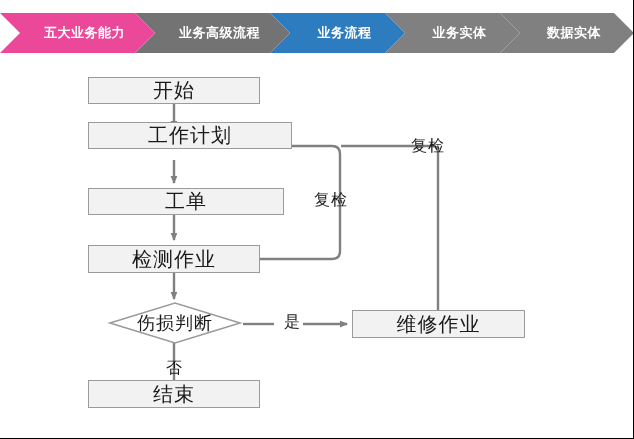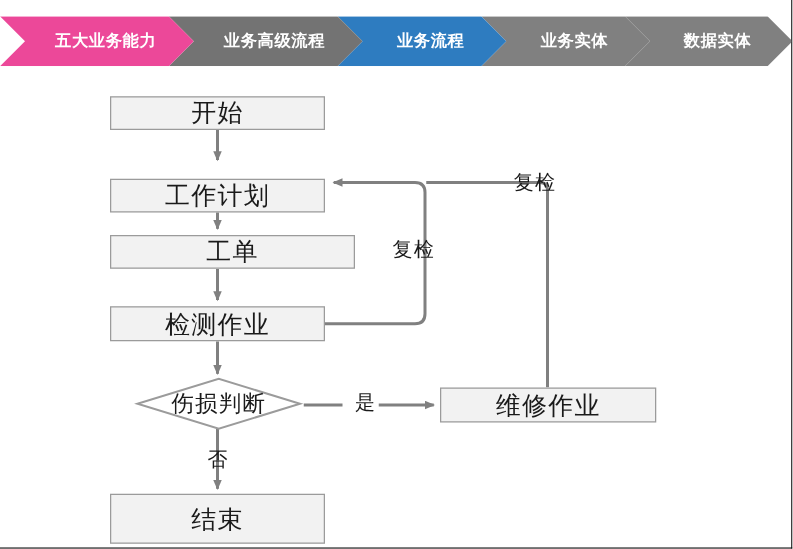--- a/index.html
+++ b/index.html
@@ -147,31 +147,31 @@
       <g stroke="#808080" stroke-width="2.4" fill="none">
         <line x1="243" y1="324" x2="274" y2="324"></line>
         <line x1="303" y1="324" x2="347" y2="324" marker-end="url(#arrow)"></line>
       </g>
 
       <polygon points="110,323 175,303 240,323 175,343" fill="#ffffff" stroke="#9b9b9b" stroke-width="1.6"></polygon>
     </svg>
 
     <div class="node" style="left:88px; top:77px; width:172px; height:27px;">开始</div>
 
-    <div class="node" style="left:88px; top:143px; width:172px; height:27px;">工作计划</div>
+    <div class="node" style="left:88px; top:122px; width:204px; height:27px;">工作计划</div>
 
     <div class="node" style="left:88px; top:188px; width:196px; height:27px;">工单</div>
 
     <div class="node" style="left:88px; top:245px; width:172px; height:28px;">检测作业</div>
 
     <div class="decision-label" style="left:110px; top:303px; width:130px; height:40px;">伤损判断</div>
 
     <div class="node" style="left:352px; top:310px; width:173px; height:28px;">维修作业</div>
 
-    <div class="node" style="left:88px; top:395px; width:172px; height:40px;">结束</div>
+    <div class="node" style="left:88px; top:380px; width:172px; height:28px;">结束</div>
 
     <div class="edge-label" style="left:411px; top:136px;">复检</div>
 
     <div class="edge-label" style="left:314px; top:190px;">复检</div>
 
     <div class="edge-label" style="left:284px; top:312px;">是</div>
 
     <div class="edge-label" style="left:166px; top:358px;">否</div>
 
   </div>

